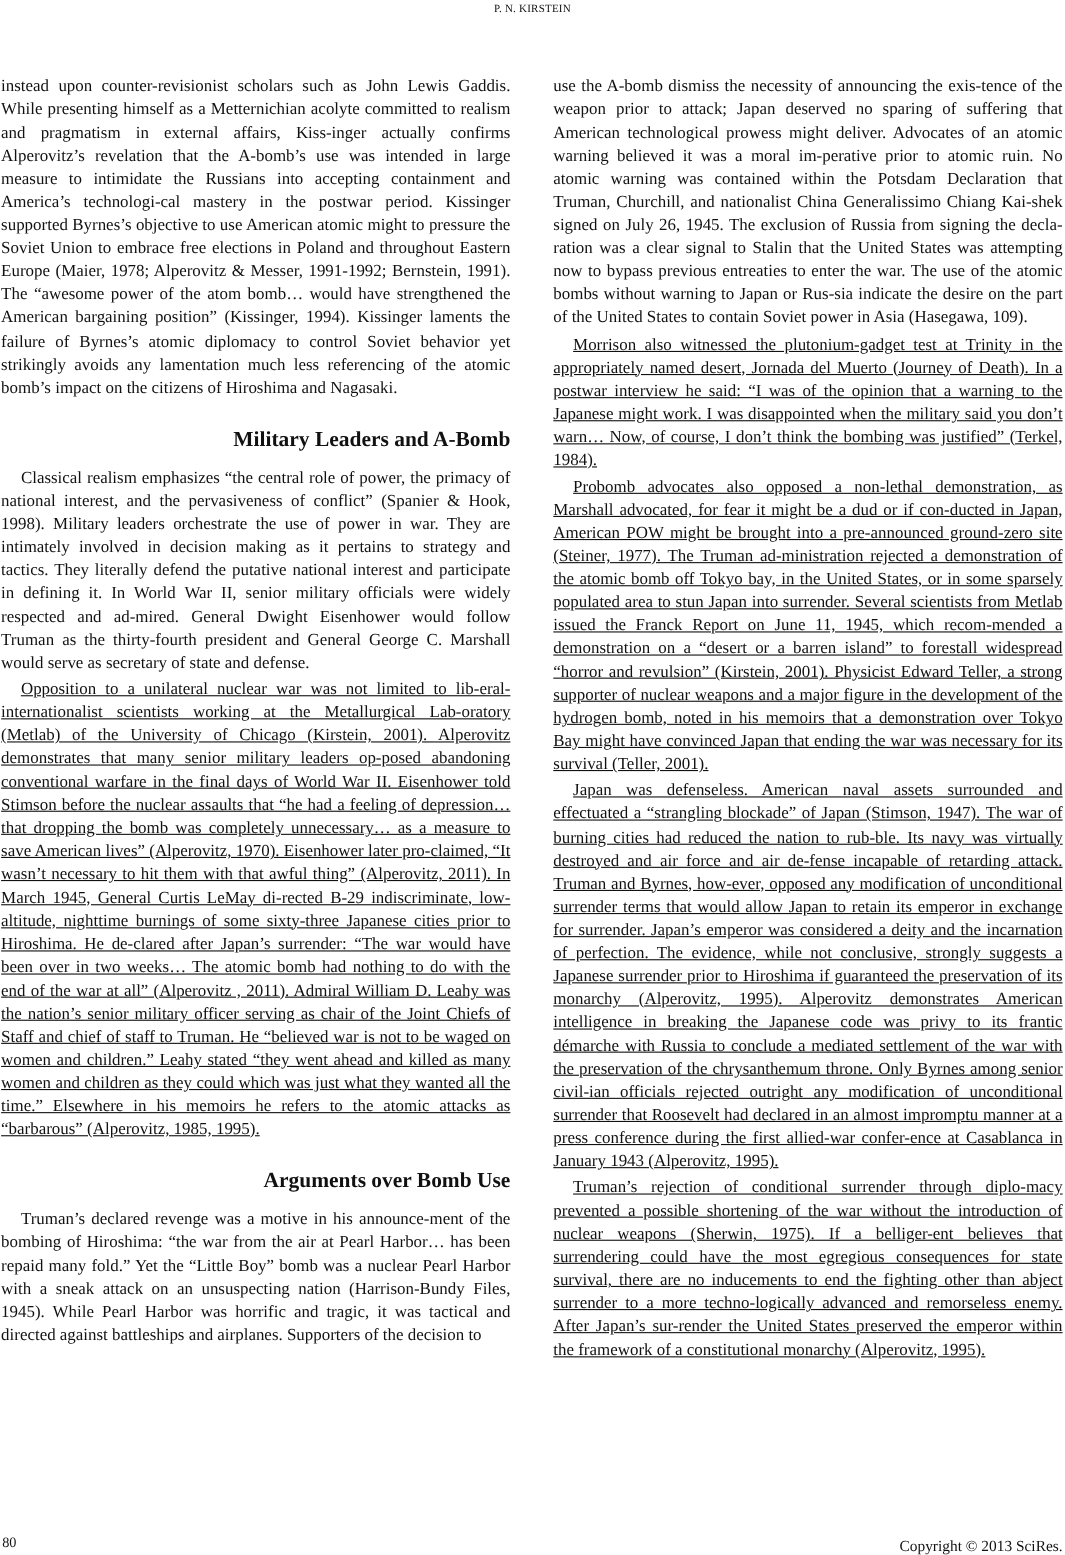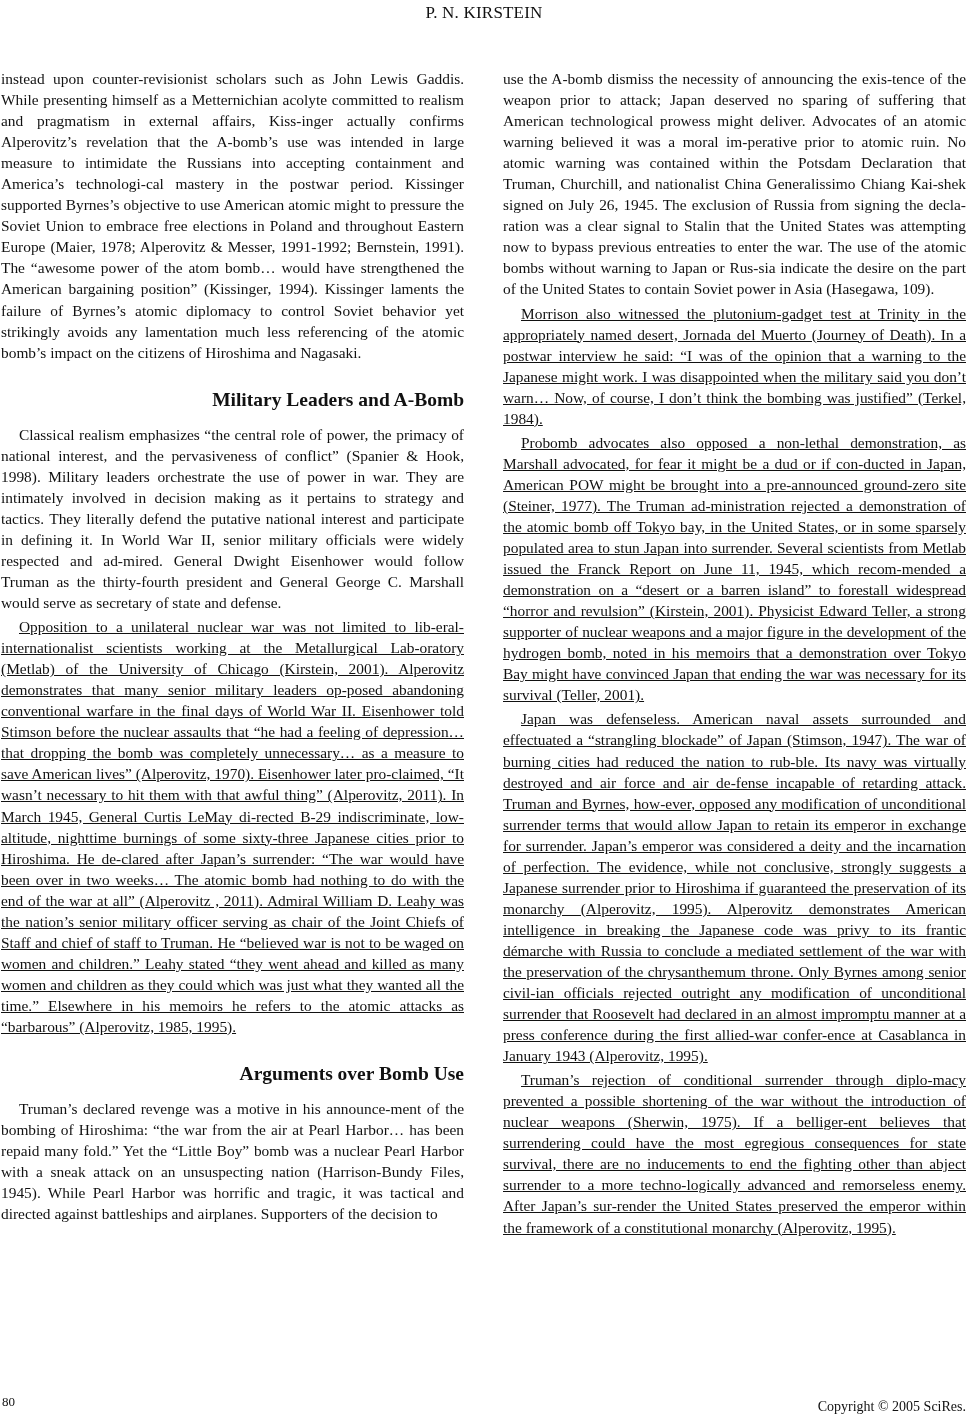--- a/index.html
+++ b/index.html
@@ -3,21 +3,21 @@
 <meta charset="utf-8">
 <style>
   html, body { margin: 0; padding: 0; background: #ffffff; }
   body {
     width: 968px; height: 1414px; position: relative; overflow: hidden;
     font-family: "Liberation Serif", "DejaVu Serif", serif;
     color: #111;
   }
   .running-head {
     position: absolute; top: 3px; left: 0; width: 968px; text-align: center;
-    font-size: 17px; letter-spacing: 0.2px;
+    font-size: 10px; letter-spacing: 0.2px;
   }
   .col {
     position: absolute; top: 68px; width: 463px;
     font-size: 15.4px; line-height: 21.05px; text-align: justify;
     hyphens: none;
   }
   .col.left { left: 1px; }
   .col.right { left: 503px; }
   .col p { margin: 0; text-indent: 18px; }
   .col p.noindent { text-indent: 0; }
@@ -49,13 +49,13 @@
 
 <div class="col right">
   <p class="noindent">use the A-bomb dismiss the necessity of announcing the exis-tence of the weapon prior to attack; Japan deserved no sparing of suffering that American technological prowess might deliver. Advocates of an atomic warning believed it was a moral im-perative prior to atomic ruin. No atomic warning was contained within the Potsdam Declaration that Truman, Churchill, and nationalist China Generalissimo Chiang Kai-shek signed on July 26, 1945. The exclusion of Russia from signing the decla-ration was a clear signal to Stalin that the United States was attempting now to bypass previous entreaties to enter the war. The use of the atomic bombs without warning to Japan or Rus-sia indicate the desire on the part of the United States to contain Soviet power in Asia (Hasegawa, 109).</p>
   <p>Morrison also witnessed the plutonium-gadget test at Trinity in the appropriately named desert, Jornada del Muerto (Journey of Death). In a postwar interview he said: “I was of the opinion that a warning to the Japanese might work. I was disappointed when the military said you don’t warn… Now, of course, I don’t think the bombing was justified” (Terkel, 1984).</p>
   <p>Probomb advocates also opposed a non-lethal demonstration, as Marshall advocated, for fear it might be a dud or if con-ducted in Japan, American POW might be brought into a pre-announced ground-zero site (Steiner, 1977). The Truman ad-ministration rejected a demonstration of the atomic bomb off Tokyo bay, in the United States, or in some sparsely populated area to stun Japan into surrender. Several scientists from Metlab issued the Franck Report on June 11, 1945, which recom-mended a demonstration on a “desert or a barren island” to forestall widespread “horror and revulsion” (Kirstein, 2001). Physicist Edward Teller, a strong supporter of nuclear weapons and a major figure in the development of the hydrogen bomb, noted in his memoirs that a demonstration over Tokyo Bay might have convinced Japan that ending the war was necessary for its survival (Teller, 2001).</p>
   <p>Japan was defenseless. American naval assets surrounded and effectuated a “strangling blockade” of Japan (Stimson, 1947). The war of burning cities had reduced the nation to rub-ble. Its navy was virtually destroyed and air force and air de-fense incapable of retarding attack. Truman and Byrnes, how-ever, opposed any modification of unconditional surrender terms that would allow Japan to retain its emperor in exchange for surrender. Japan’s emperor was considered a deity and the incarnation of perfection. The evidence, while not conclusive, strongly suggests a Japanese surrender prior to Hiroshima if guaranteed the preservation of its monarchy (Alperovitz, 1995). Alperovitz demonstrates American intelligence in breaking the Japanese code was privy to its frantic démarche with Russia to conclude a mediated settlement of the war with the preservation of the chrysanthemum throne. Only Byrnes among senior civil-ian officials rejected outright any modification of unconditional surrender that Roosevelt had declared in an almost impromptu manner at a press conference during the first allied-war confer-ence at Casablanca in January 1943 (Alperovitz, 1995).</p>
   <p>Truman’s rejection of conditional surrender through diplo-macy prevented a possible shortening of the war without the introduction of nuclear weapons (Sherwin, 1975). If a belliger-ent believes that surrendering could have the most egregious consequences for state survival, there are no inducements to end the fighting other than abject surrender to a more techno-logically advanced and remorseless enemy. After Japan’s sur-render the United States preserved the emperor within the framework of a constitutional monarchy (Alperovitz, 1995).</p>
 </div>
 
 <div class="footer-page">80</div>
-<div class="footer-copy">Copyright © 2005 SciRes.</div>
+<div class="footer-copy">Copyright © 2013 SciRes.</div>
 
 </body></html>

